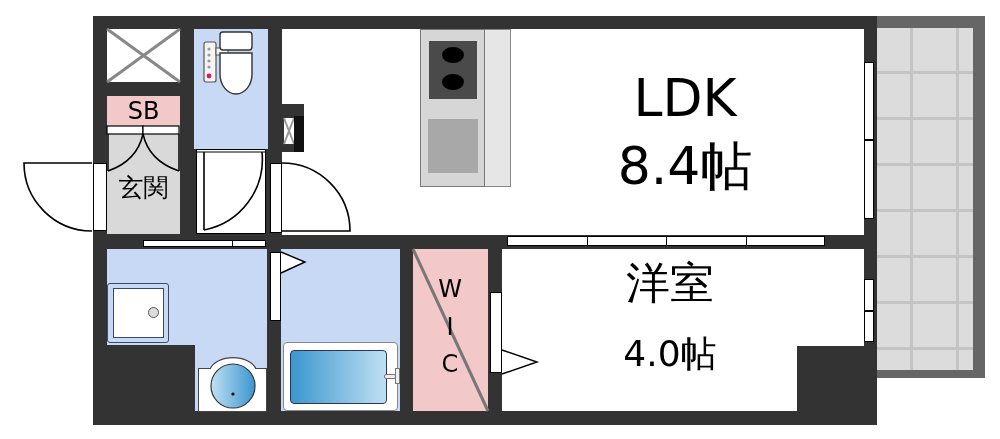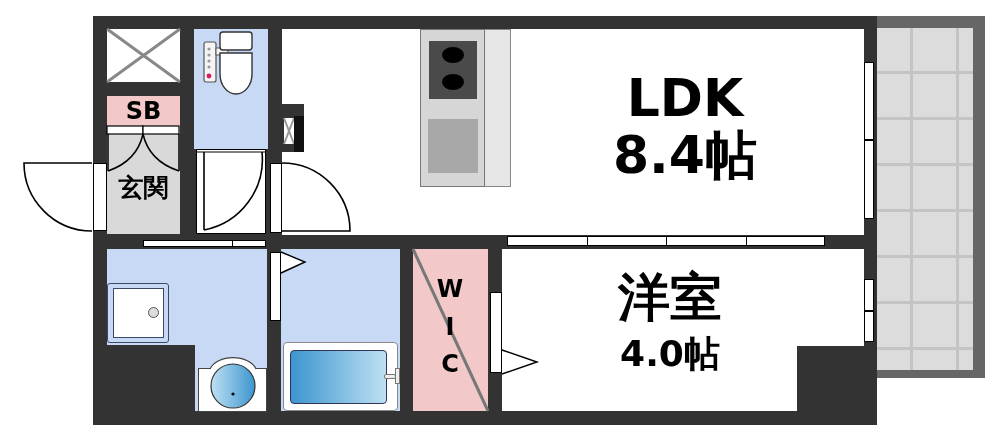--- a/index.html
+++ b/index.html
@@ -1,19 +1,19 @@
 <!DOCTYPE html>
 <html><head>
 <meta charset="utf-8">
 <style>
   html, body { margin:0; padding:0; background:#ffffff; }
   body { width:1000px; height:439px; position:relative; overflow:hidden; font-family:"DejaVu Sans", sans-serif; }
   .abs { position:absolute; box-sizing:border-box; }
   .wall { background:#333333; }
-  .label { font-family:"DejaVu Sans", sans-serif; font-weight:bold; color:#000; text-align:center; line-height:1; white-space:nowrap; }
+  .label { font-family:"DejaVu Sans", sans-serif; font-weight:normal; color:#000; text-align:center; line-height:1; white-space:nowrap; }
   svg { position:absolute; overflow:visible; }
 </style>
 </head>
 <body>
 
 <div class="abs" style="left:872px;top:16px;width:113px;height:362px;background:#666666;"></div>
 <div class="abs" style="left:876px;top:28px;width:97px;height:342px;background:#dcdcdc;
   background-image:linear-gradient(to right, transparent 34px, #c4c4c4 34px, #c4c4c4 37px, transparent 37px, transparent 80px, #c4c4c4 80px, #c4c4c4 83px, transparent 83px),
   repeating-linear-gradient(to bottom, transparent 0, transparent 43px, #c4c4c4 43px, #c4c4c4 46px);"></div>
 
@@ -81,21 +81,21 @@
 </svg>
 
 <div class="abs" style="left:420px;top:29px;width:91px;height:158px;background:#e6e6e6;border:1px solid #888;"></div>
 <div class="abs" style="left:420px;top:29px;width:65px;height:158px;background:#d6d6d6;border:1px solid #777;"></div>
 <div class="abs" style="left:429px;top:41px;width:48px;height:58px;background:#4a4a4a;"></div>
 <div class="abs" style="left:442px;top:47px;width:22px;height:16px;border-radius:50%;background:#000;"></div>
 <div class="abs" style="left:442px;top:74px;width:22px;height:16px;border-radius:50%;background:#000;"></div>
 <div class="abs" style="left:428px;top:119px;width:50px;height:54px;background:#a8a8a8;"></div>
 
 <div class="abs label" style="left:570px;top:72px;width:230px;font-size:52px;">LDK</div>
-<div class="abs label" style="left:570px;top:129px;width:230px;font-size:52px;">8.4帖</div>
+<div class="abs label" style="left:570px;top:140px;width:230px;font-size:52px;">8.4帖</div>
 
 <div class="abs" style="left:864px;top:62px;width:10px;height:157px;background:#fff;border:1.5px solid #000;"></div>
 <div class="abs" style="left:864px;top:139px;width:10px;height:1.5px;background:#000;"></div>
 
 <div class="abs" style="left:143px;top:240px;width:123px;height:7px;background:#fff;border:1.2px solid #000;"></div>
 <div class="abs" style="left:232px;top:240px;width:1.2px;height:7px;background:#000;"></div>
 <div class="abs" style="left:507px;top:236px;width:318px;height:10px;background:#fff;border:1.5px solid #000;"></div>
 <div class="abs" style="left:587px;top:236px;width:1.2px;height:10px;background:#000;"></div>
 <div class="abs" style="left:666px;top:236px;width:1.2px;height:10px;background:#000;"></div>
 <div class="abs" style="left:746px;top:236px;width:1.2px;height:10px;background:#000;"></div>
@@ -136,16 +136,16 @@
 <div class="abs label" style="left:425px;top:277px;width:50px;font-size:24px;">W</div>
 <div class="abs label" style="left:425px;top:315px;width:50px;font-size:24px;">I</div>
 <div class="abs label" style="left:425px;top:352px;width:50px;font-size:24px;">C</div>
 
 <div class="abs" style="left:502px;top:249px;width:362px;height:162px;background:#fff;"></div>
 <div class="abs wall" style="left:797px;top:346px;width:67px;height:65px;"></div>
 <div class="abs" style="left:490px;top:292px;width:12px;height:81px;background:#fff;border:1px solid #000;"></div>
 <svg style="left:502px;top:350px;" width="40" height="26">
   <path d="M0 0 L35 12 L0 24" fill="#fff" stroke="#000" stroke-width="1.4"></path>
 </svg>
-<div class="abs label" style="left:560px;top:271px;width:220px;font-size:52px;">洋室</div>
+<div class="abs label" style="left:560px;top:261px;width:220px;font-size:44px;">洋室</div>
 <div class="abs label" style="left:560px;top:336px;width:220px;font-size:36px;">4.0帖</div>
 <div class="abs" style="left:864px;top:279px;width:10px;height:63px;background:#fff;border:1.5px solid #000;"></div>
 <div class="abs" style="left:864px;top:310px;width:10px;height:1.5px;background:#000;"></div>
 
 </body></html>

